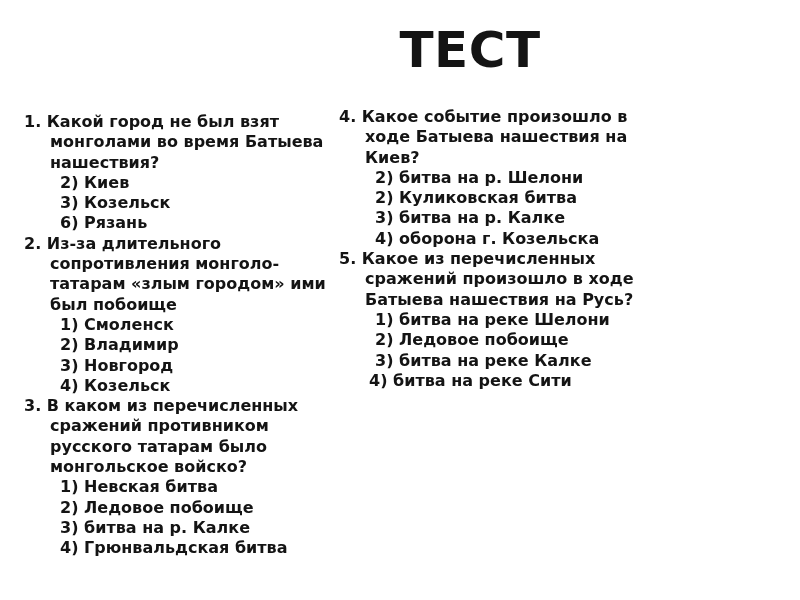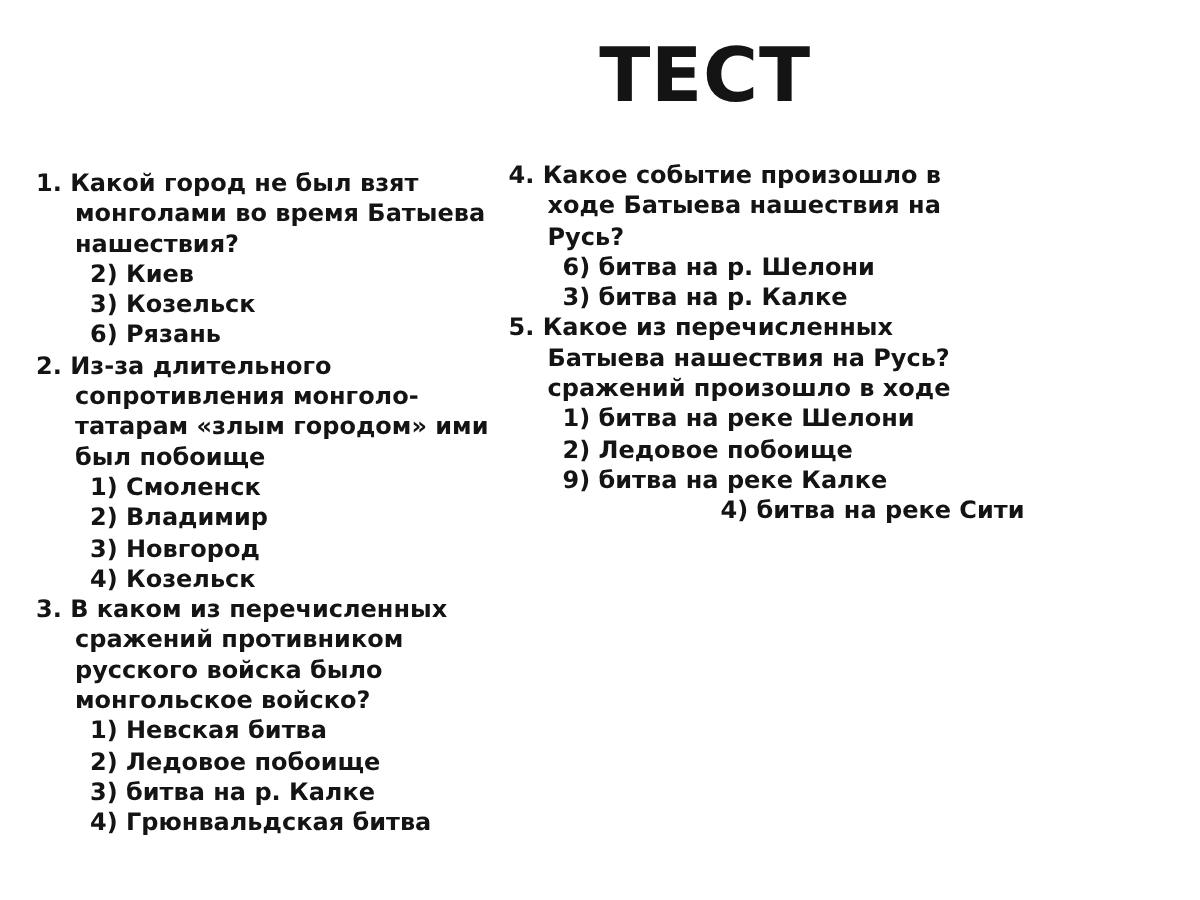--- a/index.html
+++ b/index.html
@@ -47,21 +47,20 @@
     white-space: nowrap;
   }
   .q-cont {
     padding-left: 26px;
   }
   .q-opt {
     padding-left: 36px;
   }
   .q-opt.less {
     padding-left: 30px;
-    text-align: right;
   }
 </style>
 </head>
 <body>
 
 <div class="slide">
 
   <div class="title">ТЕСТ</div>
 
   <div class="col col-left">
@@ -82,45 +81,47 @@
       <div class="q-line q-cont">был побоище</div>
       <div class="q-opt">1) Смоленск</div>
       <div class="q-opt">2) Владимир</div>
       <div class="q-opt">3) Новгород</div>
       <div class="q-opt">4) Козельск</div>
     </div>
 
     <div>
       <div class="q-line">3. В каком из перечисленных</div>
       <div class="q-line q-cont">сражений противником</div>
-      <div class="q-line q-cont">русского войска было</div>
+      <div class="q-line q-cont">русского татарам было</div>
       <div class="q-line q-cont">монгольское войско?</div>
       <div class="q-opt">1) Невская битва</div>
       <div class="q-opt">2) Ледовое побоище</div>
       <div class="q-opt">3) битва на р. Калке</div>
       <div class="q-opt">4) Грюнвальдская битва</div>
     </div>
 
   </div>
 
   <div class="col col-right">
 
     <div>
       <div class="q-line">4. Какое событие произошло в</div>
       <div class="q-line q-cont">ходе Батыева нашествия на</div>
-      <div class="q-line q-cont">Русь?</div>
-      <div class="q-opt">6) битва на р. Шелони</div>
+      <div class="q-line q-cont">Киев?</div>
+      <div class="q-opt">2) битва на р. Шелони</div>
+      <div class="q-opt">2) Куликовская битва</div>
       <div class="q-opt">3) битва на р. Калке</div>
+      <div class="q-opt">4) оборона г. Козельска</div>
     </div>
 
     <div>
       <div class="q-line">5. Какое из перечисленных</div>
+      <div class="q-line q-cont">сражений произошло в ходе</div>
       <div class="q-line q-cont">Батыева нашествия на Русь?</div>
-      <div class="q-line q-cont">сражений произошло в ходе</div>
       <div class="q-opt">1) битва на реке Шелони</div>
       <div class="q-opt">2) Ледовое побоище</div>
-      <div class="q-opt">9) битва на реке Калке</div>
+      <div class="q-opt">3) битва на реке Калке</div>
       <div class="q-opt less">4) битва на реке Сити</div>
     </div>
 
   </div>
 
 </div>
 
 </body></html>

